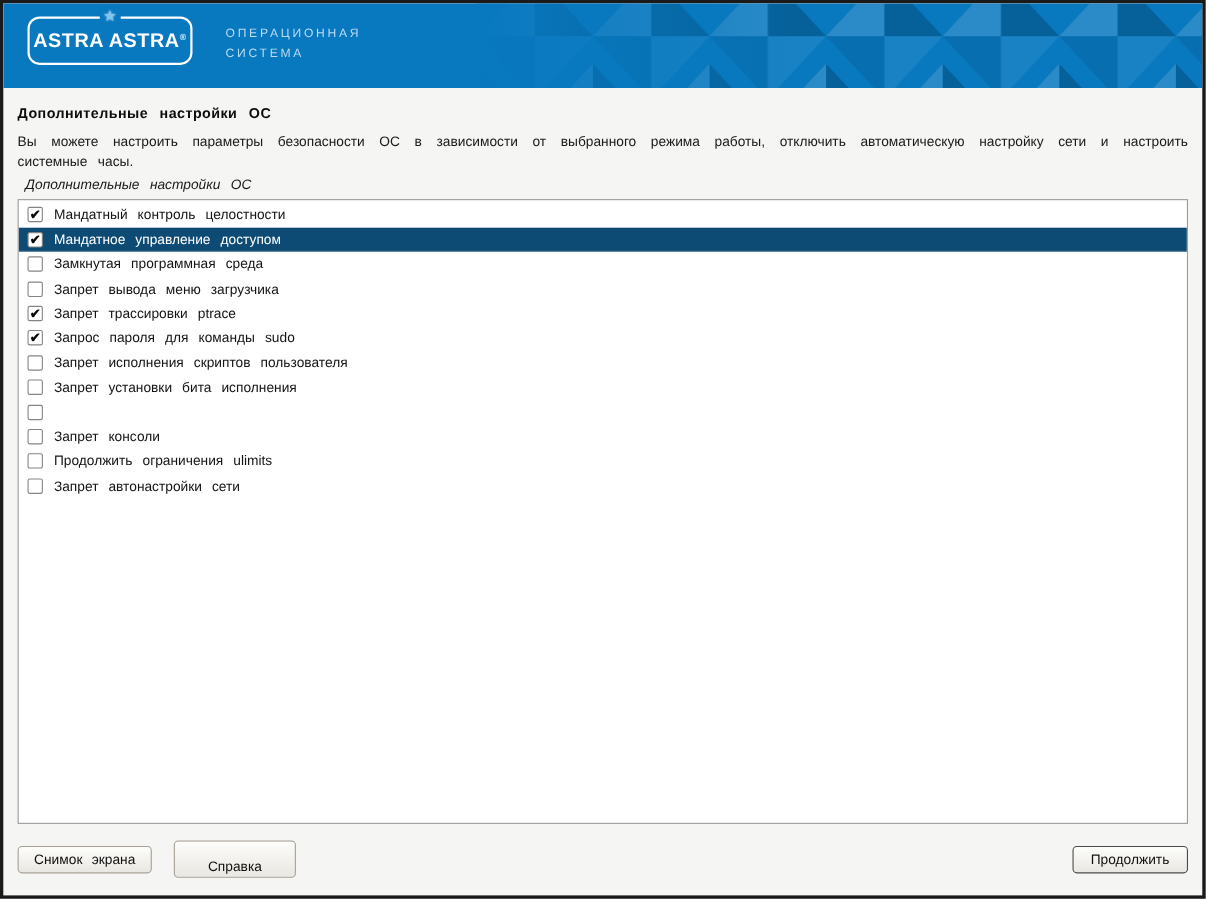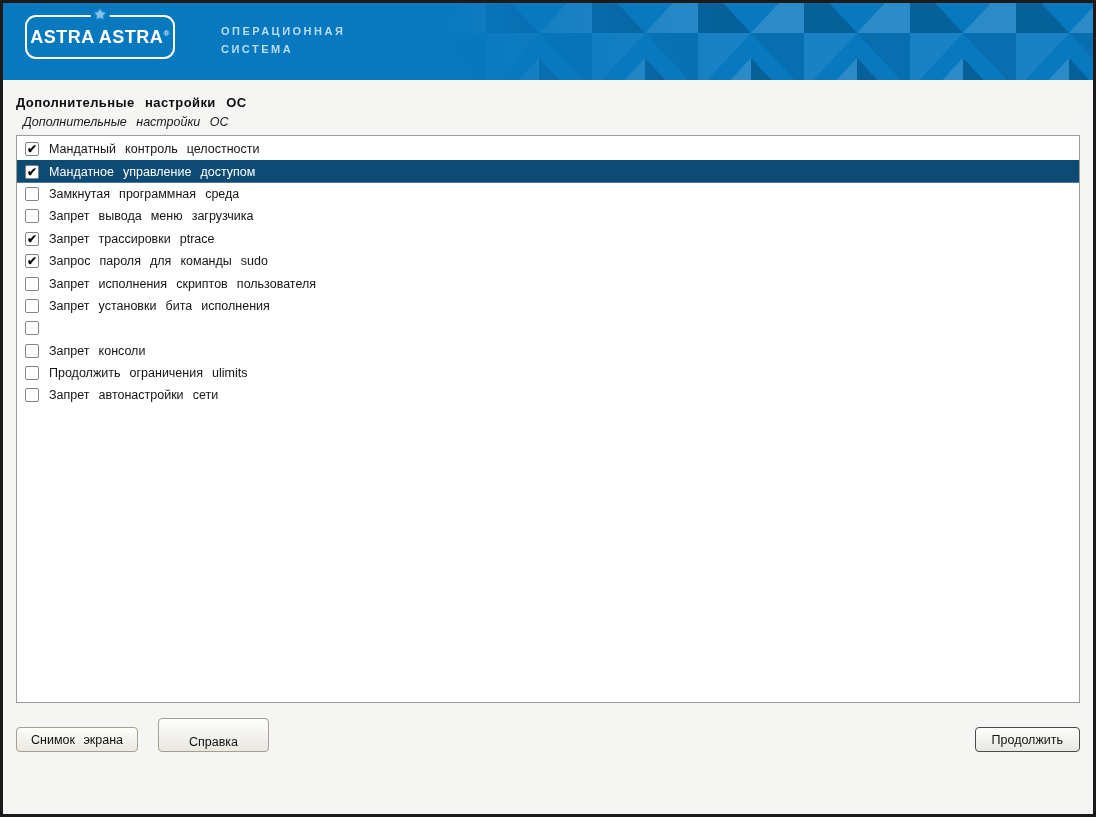--- a/index.html
+++ b/index.html
@@ -49,22 +49,22 @@
     white-space:nowrap;
   }
   .logo-reg{font-size:8px;vertical-align:super;color:#dceffb;}
   .logo-star{
     position:absolute;top:-10px;left:50%;transform:translateX(-50%);
     color:#7fc4ef;font-size:14px;line-height:1;
     background:var(--header-blue);padding:0 3px;
     text-shadow:0 0 2px #d6ecfa;
   }
   .product-name{
-    position:absolute;left:218px;top:20px;z-index:3;
-    color:#b9dcf3;font-size:11px;font-weight:bold;
+    position:absolute;left:202px;top:20px;z-index:3;
+    color:#b9dcf3;font-size:11px;font-weight:normal;
     letter-spacing:2.5px;line-height:1.6;white-space:pre-line;
   }
   
   .content{padding:0 13px;}
   .page-title{
     margin-top:15px;
     font-size:13px;font-weight:bold;color:#0d0d0d;
     letter-spacing:0.4px;word-spacing:0.5em;
   }
   .page-desc{
@@ -103,21 +103,21 @@
     background:#ffffff;
     border:1px solid #848484;
     border-radius:2px;
     font-size:12px;line-height:12px;font-weight:bold;
     text-align:center;color:#0a0a0a;
   }
   
   .footer{
     margin-top:15px;
     padding:0 13px;
-    display:flex;gap:20px;align-items:flex-end;
+    display:flex;gap:20px;align-items:center;
   }
   .btn{
     font-family:inherit;font-size:12.5px;color:#111111;
     word-spacing:0.4em;
     height:25px;padding:0 14px;
     border:1px solid #a59f94;border-radius:4px;
     background:linear-gradient(#fdfdfb,#e9e7e1);
   }
   .btn-help{padding:16px 30px;}
   .btn-continue{
@@ -155,20 +155,21 @@
     <div class="logo-box">
       <span class="logo-star">★</span>
       <span class="logo-text"><span>ASTRA ASTRA</span><span class="logo-reg">®</span></span>
     </div>
 
     <div class="product-name"><span>ОПЕРАЦИОННАЯ</span><br><span>СИСТЕМА</span></div>
   </div>
 
   <div class="content">
     <div class="page-title">Дополнительные настройки ОС</div>
+    <div class="page-desc">Вы можете настроить параметры безопасности ОС в зависимости от выбранного режима работы, отключить автоматическую настройку сети и настроить системные часы.</div>
     <div class="page-subtitle">Дополнительные настройки ОС</div>
 
     <div class="options-list">
         <div class="option-row">
     <span class="checkbox">✔</span>
     <span class="option-label">Мандатный контроль целостности</span>
   </div>
         <div class="option-row selected">
     <span class="checkbox">✔</span>
     <span class="option-label">Мандатное управление доступом</span>

